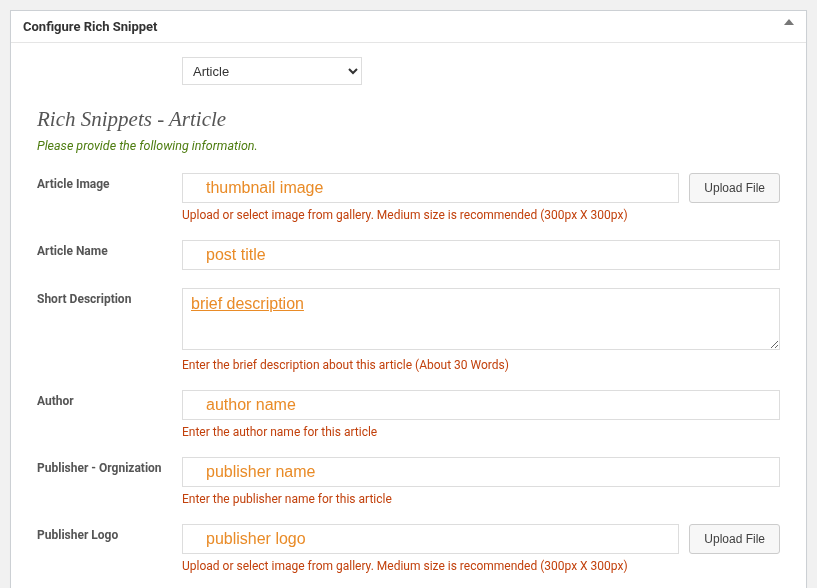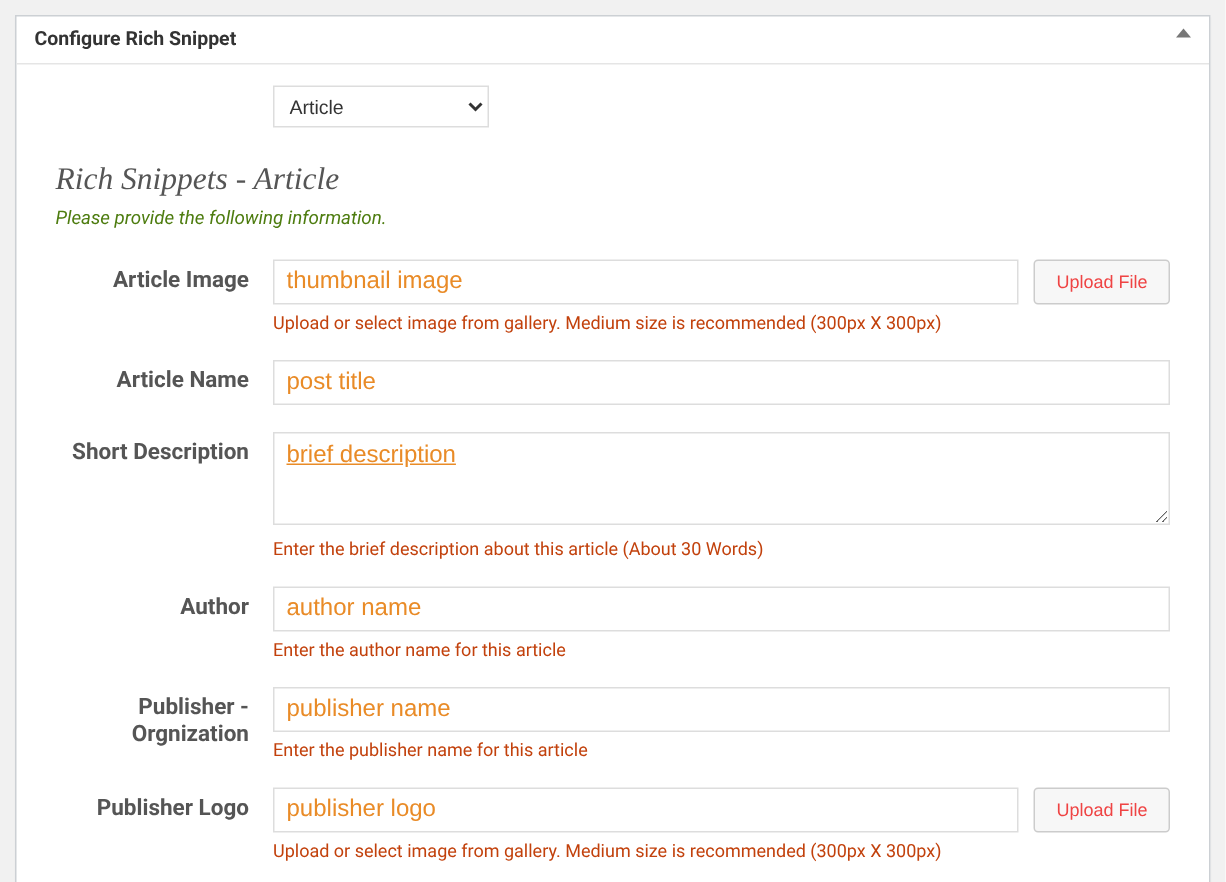--- a/index.html
+++ b/index.html
@@ -42,21 +42,21 @@
     }
     .type-row {
       display: flex;
       margin-bottom: 22px;
     }
     .type-row .label-col {
       width: 145px;
       flex-shrink: 0;
     }
     select {
-      width: 144px;
+      width: 180px;
       height: 28px;
       border: 1px solid #ddd;
       background: #fff;
       font-size: 13px;
       padding: 2px 6px;
       color: #333;
     }
     .section-title {
       font-family: Georgia, "Times New Roman", serif;
       font-style: italic;
@@ -71,40 +71,40 @@
       font-size: 12.5px;
       margin-bottom: 20px;
     }
     .field-row {
       display: flex;
       margin-bottom: 18px;
     }
     .label-col {
       width: 145px;
       flex-shrink: 0;
-      text-align: right;
+      text-align: left;
       padding-right: 16px;
       padding-top: 4px;
-      font-size: 15px;
+      font-size: 12px;
       font-weight: bold;
       color: #555;
     }
     .input-col {
       flex: 1;
       min-width: 0;
     }
     .input-line {
       display: flex;
       gap: 10px;
       align-items: stretch;
     }
     .text-input {
       flex: 1;
       border: 1px solid #ddd;
-      padding: 4px 8px;
+      padding: 4px 23px;
       font-size: 16px;
       color: #e98b27;
       font-family: "Trebuchet MS", "Lucida Grande", sans-serif;
       height: 30px;
       background: #fff;
     }
     .text-input::placeholder {
       color: #e98b27;
       opacity: 1;
     }
@@ -120,21 +120,21 @@
       background: #fff;
       text-decoration: underline;
     }
     .textarea-input::placeholder {
       color: #e98b27;
       opacity: 1;
     }
     .upload-btn {
       border: 1px solid #ccc;
       background: #f7f7f7;
-      color: #ef4444;
+      color: #404040;
       font-size: 12px;
       padding: 0 14px;
       height: 30px;
       cursor: pointer;
       border-radius: 3px;
       white-space: nowrap;
     }
     .hint {
       color: #c2410c;
       font-size: 12px;

